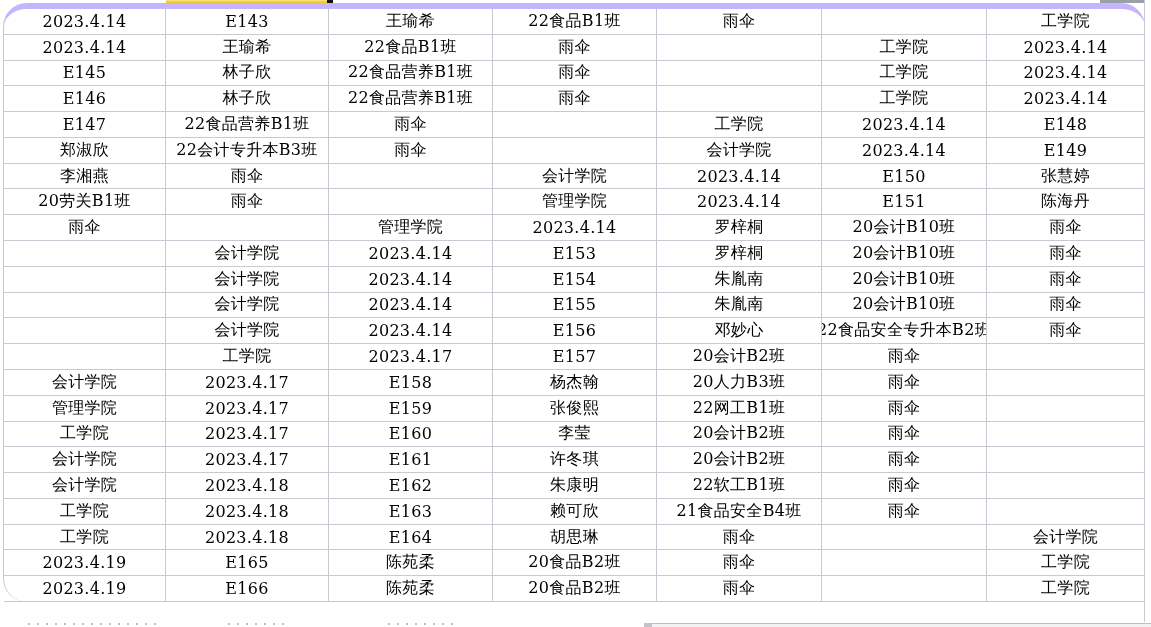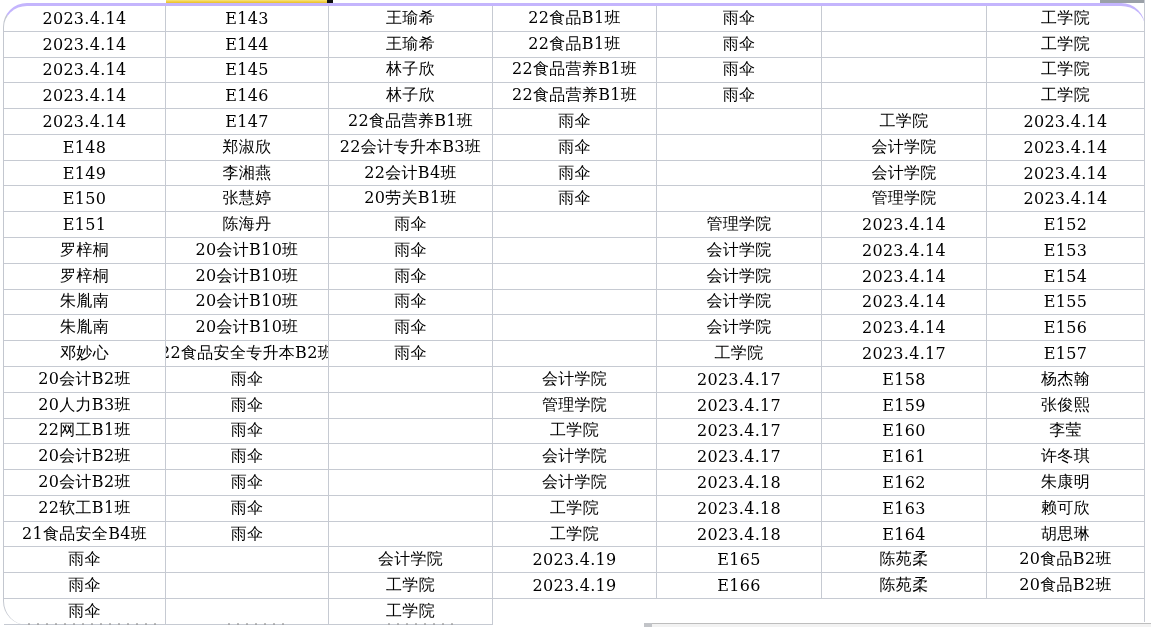--- a/index.html
+++ b/index.html
@@ -15,21 +15,21 @@
     color: #000000;
   }
   
   #grid {
     position: absolute;
     left: 3px;
     top: 3px;
     display: grid;
     grid-template-columns: 162px 163px 164px 164px 165px 165px 158px;
     grid-auto-rows: 25.79px;
-    border-top: 3px solid #c4b5fd;
+    border-top: 6px solid #c4b5fd;
     border-left: 1px solid #c3c7cf;
     background: #ffffff;
     border-radius: 24px;
   }
   .cell {
     border-right: 1px solid #c6cad2;
     border-bottom: 1px solid #c6cad2;
     display: flex;
     align-items: center;
     justify-content: center;
@@ -113,21 +113,20 @@
   <div id="grid">
   <div class="cell">2023.4.14</div>
   <div class="cell">E143</div>
   <div class="cell">王瑜希</div>
   <div class="cell">22食品B1班</div>
   <div class="cell">雨伞</div>
   <div class="cell"></div>
   <div class="cell">工学院</div>
 
   <div class="cell">2023.4.14</div>
-  <div class="cell">E144</div>
   <div class="cell">王瑜希</div>
   <div class="cell">22食品B1班</div>
   <div class="cell">雨伞</div>
   <div class="cell"></div>
   <div class="cell">工学院</div>
 
   <div class="cell">2023.4.14</div>
   <div class="cell">E145</div>
   <div class="cell">林子欣</div>
   <div class="cell">22食品营养B1班</div>
@@ -154,42 +153,40 @@
   <div class="cell">E148</div>
   <div class="cell">郑淑欣</div>
   <div class="cell">22会计专升本B3班</div>
   <div class="cell">雨伞</div>
   <div class="cell"></div>
   <div class="cell">会计学院</div>
 
   <div class="cell">2023.4.14</div>
   <div class="cell">E149</div>
   <div class="cell">李湘燕</div>
-  <div class="cell">22会计B4班</div>
   <div class="cell">雨伞</div>
   <div class="cell"></div>
   <div class="cell">会计学院</div>
 
   <div class="cell">2023.4.14</div>
   <div class="cell">E150</div>
   <div class="cell">张慧婷</div>
   <div class="cell">20劳关B1班</div>
   <div class="cell">雨伞</div>
   <div class="cell"></div>
   <div class="cell">管理学院</div>
 
   <div class="cell">2023.4.14</div>
   <div class="cell">E151</div>
   <div class="cell">陈海丹</div>
   <div class="cell">雨伞</div>
   <div class="cell"></div>
   <div class="cell">管理学院</div>
 
   <div class="cell">2023.4.14</div>
-  <div class="cell">E152</div>
   <div class="cell">罗梓桐</div>
   <div class="cell">20会计B10班</div>
   <div class="cell">雨伞</div>
   <div class="cell"></div>
   <div class="cell">会计学院</div>
 
   <div class="cell">2023.4.14</div>
   <div class="cell">E153</div>
   <div class="cell">罗梓桐</div>
   <div class="cell">20会计B10班</div>

